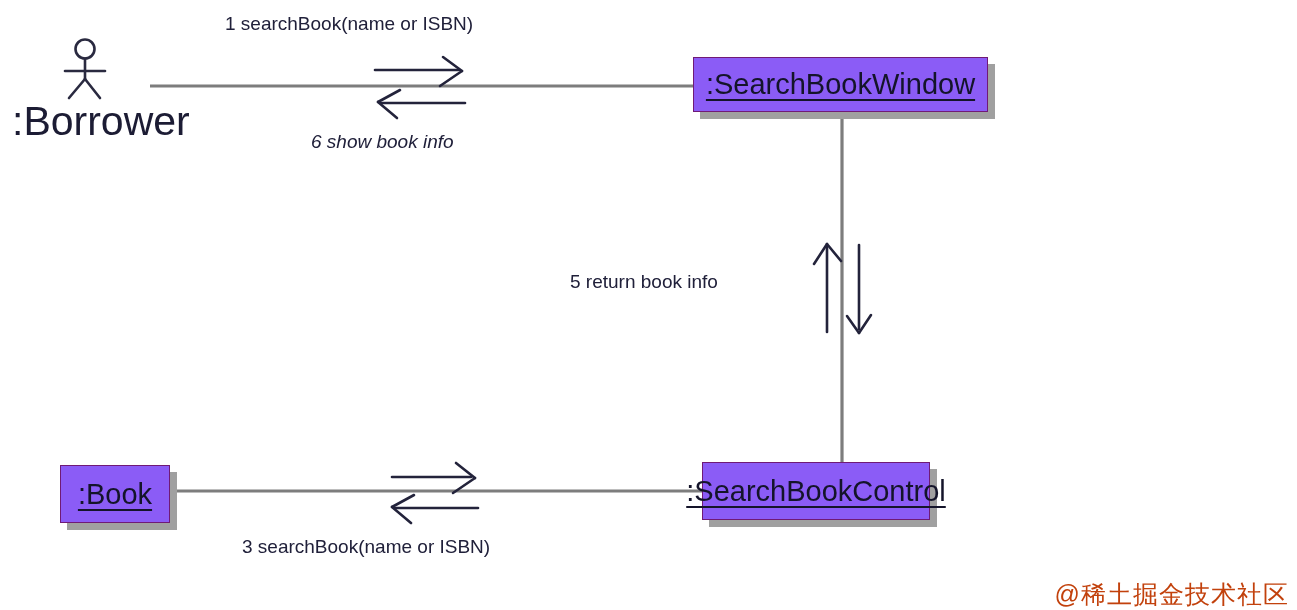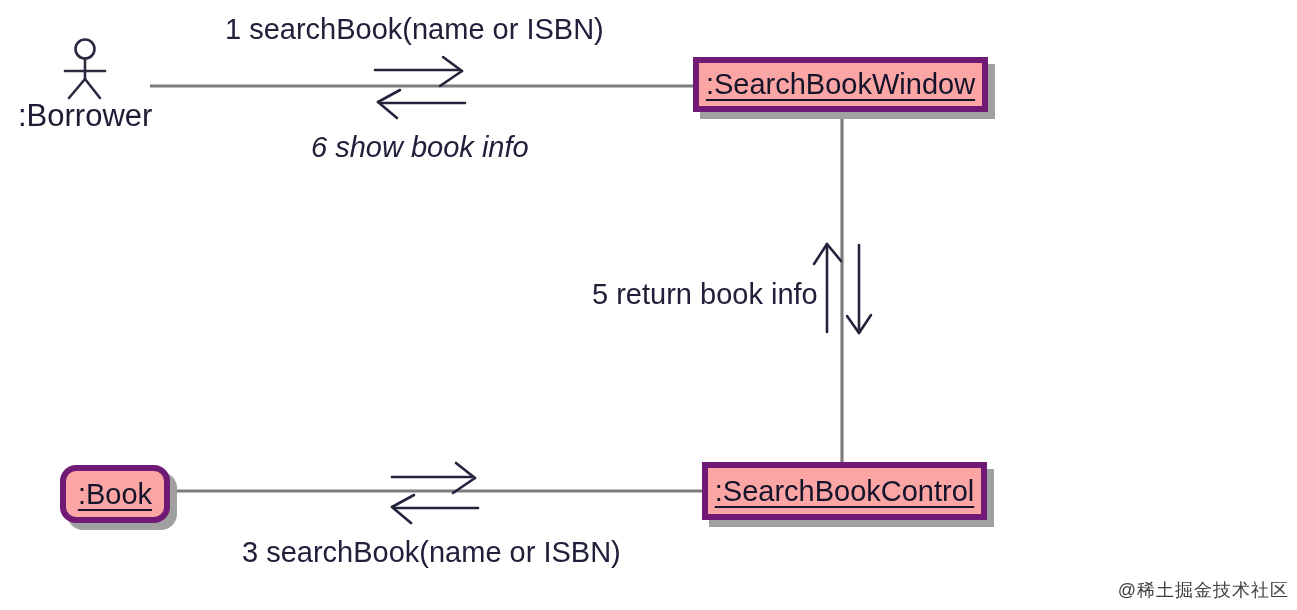--- a/index.html
+++ b/index.html
@@ -17,60 +17,60 @@
   }
   #wires {
     position: absolute;
     left: 0;
     top: 0;
     width: 1297px;
     height: 610px;
   }
   .uml-box {
     position: absolute;
-    background: #fca5a5;
-    border: 6px solid #701a75;
+    background: #8b5cf6;
+    border: 1px solid #701a75;
     box-shadow: 7px 7px 0 #a0a0a0;
     display: flex;
     align-items: center;
     justify-content: center;
     box-sizing: border-box;
     z-index: 2;
   }
   .uml-box .obj-label {
     font-size: 29px;
     color: #14142a;
     text-decoration: underline;
     text-underline-offset: 5px;
     text-decoration-thickness: 2px;
     white-space: nowrap;
   }
   .msg-label {
     position: absolute;
-    font-size: 29px;
+    font-size: 19px;
     color: #20203a;
     white-space: nowrap;
     z-index: 3;
   }
   .actor-label {
     position: absolute;
-    left: 18px;
+    left: 12px;
     top: 98px;
-    font-size: 31px;
+    font-size: 41px;
     color: #1c1c34;
     white-space: nowrap;
     z-index: 3;
     text-align: right;
   }
   .watermark {
     position: absolute;
     right: 8px;
     top: 578px;
-    font-size: 18px;
-    color: #404040;
+    font-size: 25px;
+    color: #c2410c;
     letter-spacing: 1px;
     z-index: 3;
   }
 </style>
 </head>
 <body>
 
 <div id="stage">
 
   <svg id="wires" viewBox="0 0 1297 610" xmlns="http://www.w3.org/2000/svg">
@@ -128,33 +128,33 @@
       </g>
     </g>
   </svg>
 
   <div class="actor-label">:Borrower</div>
 
   <div class="uml-box" style="left:693px; top:57px; width:295px; height:55px;">
     <span class="obj-label">:SearchBookWindow</span>
   </div>
 
-  <div class="uml-box" style="left:702px; top:462px; width:285px; height:58px;">
+  <div class="uml-box" style="left:702px; top:462px; width:228px; height:58px;">
     <span class="obj-label">:SearchBookControl</span>
   </div>
 
-  <div class="uml-box" style="left:60px; top:465px; width:110px; height:58px;border-radius:16px;">
+  <div class="uml-box" style="left:60px; top:465px; width:110px; height:58px;">
     <span class="obj-label">:Book</span>
   </div>
 
   <div class="msg-label" style="left:225px; top:13px;">1 searchBook(name or ISBN)</div>
 
   <div class="msg-label" style="left:311px; top:131px;font-style:italic;">6 show book info</div>
 
-  <div class="msg-label" style="left:570px; top:278px;margin-left:22px;">5 return book info</div>
+  <div class="msg-label" style="left:570px; top:271px;">5 return book info</div>
 
 
 
   <div class="msg-label" style="left:242px; top:536px;text-align:right;">3 searchBook(name or ISBN)</div>
 
   <div class="watermark">@稀土掘金技术社区</div>
 
 </div>
 
 </body></html>

